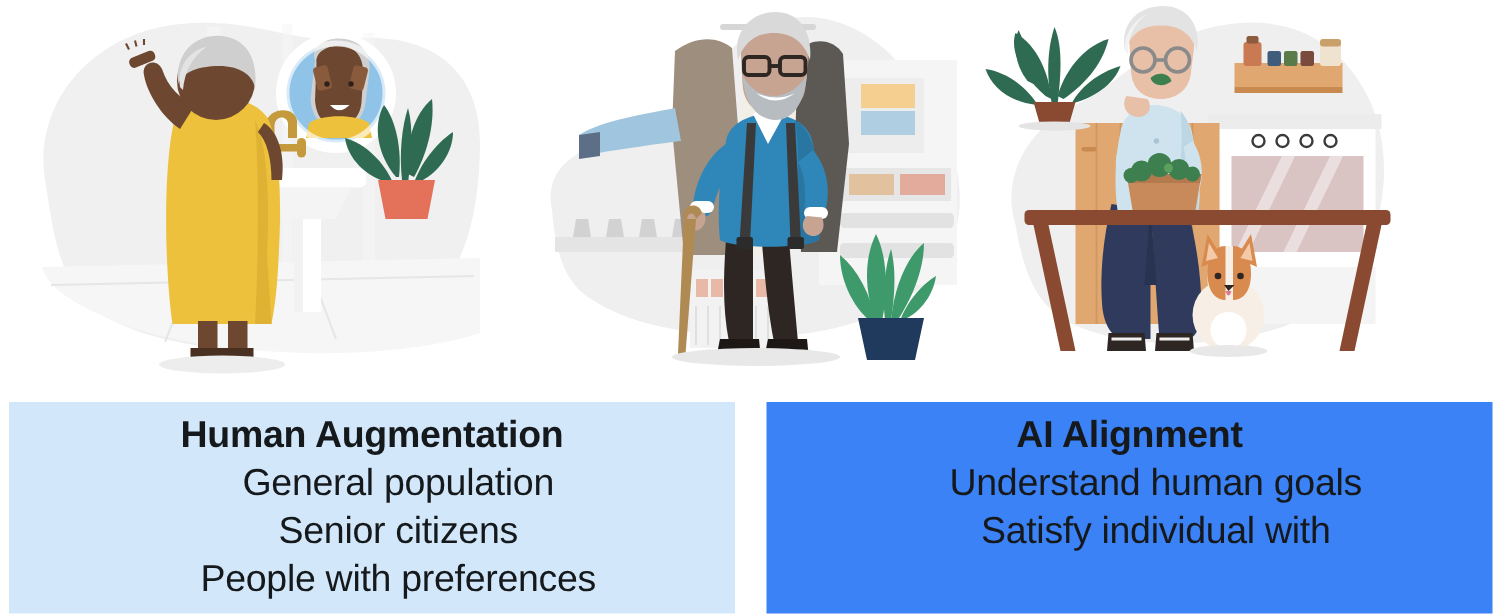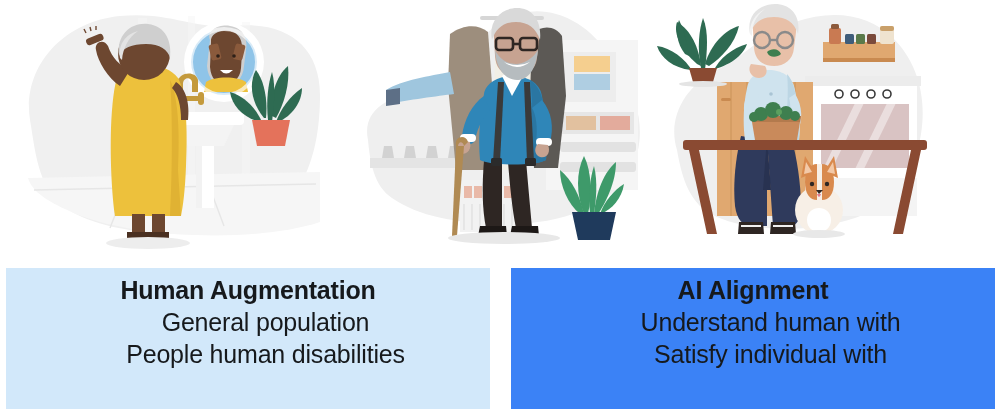--- a/index.html
+++ b/index.html
@@ -410,22 +410,23 @@
           <path d="M152,220 C152,212 158,208 164,208 C170,208 176,212 176,220 C176,228 170,232 164,232 C158,232 152,228 152,220 Z" fill="#ffffff"></path>
           <ellipse cx="164" cy="234" rx="26" ry="4" fill="#e8e8e8"></ellipse>
         </g>
       </svg>
     </div>
   </div>
 
   <div class="panel" id="panel-left">
     <div class="panel-title">Human Augmentation</div>
     <div class="panel-line">General population</div>
-    <div class="panel-line">People human disabilities</div>
+    <div class="panel-line">Senior citizens</div>
+    <div class="panel-line">People with preferences</div>
   </div>
 
   <div class="panel" id="panel-right">
     <div class="panel-title">AI Alignment</div>
-    <div class="panel-line">Understand human with</div>
+    <div class="panel-line">Understand human goals</div>
     <div class="panel-line">Satisfy individual with</div>
   </div>
 
 </div>
 
 </body></html>

